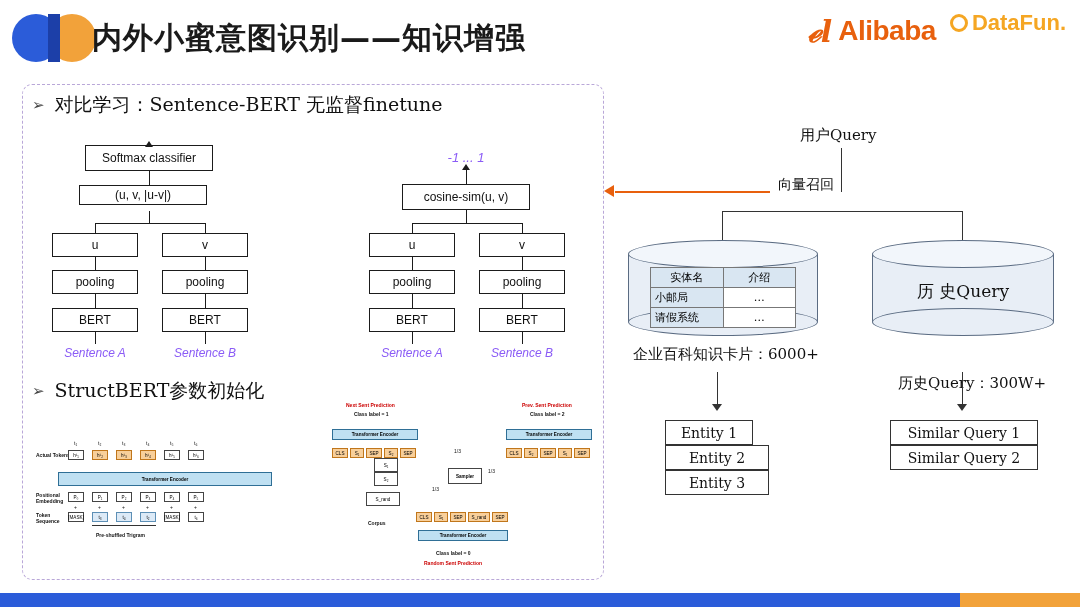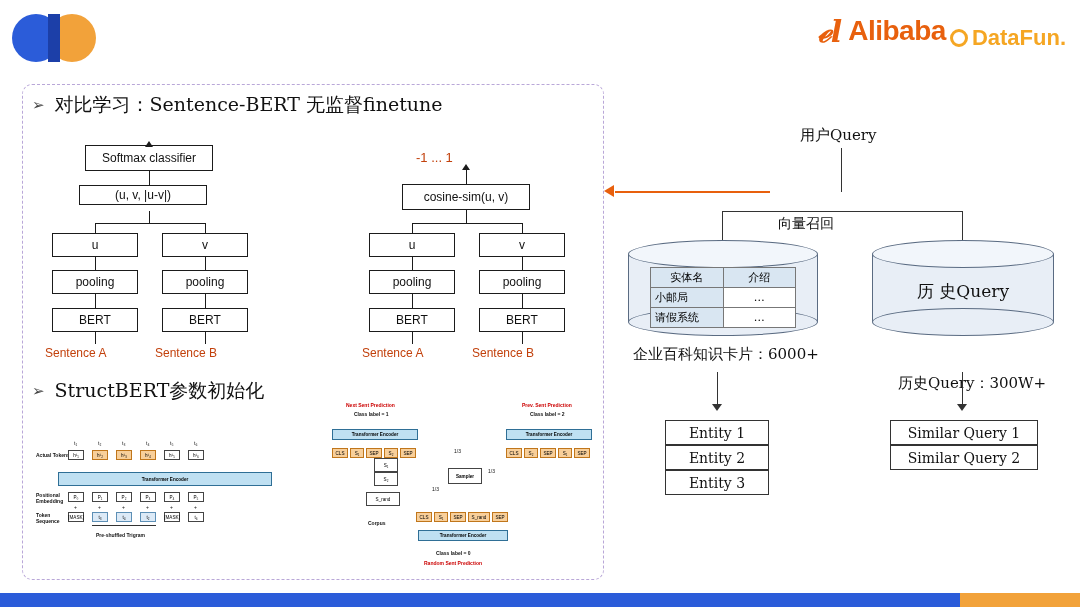--- a/index.html
+++ b/index.html
@@ -17,21 +17,21 @@
   .logo-mark .c1{position:absolute;left:0;top:0;width:48px;height:48px;border-radius:50%;background:#2b5cd9;}
   .logo-mark .c2{position:absolute;left:36px;top:0;width:48px;height:48px;border-radius:50%;background:#f2a23a;}
   .logo-mark .ov{position:absolute;left:36px;top:0;width:12px;height:48px;background:#1c3fa8;
       border-top-right-radius:0;}
   .title{
     position:absolute;left:92px;top:18px;
     font-size:30px;font-weight:bold;color:#1a1a1a;
     font-family:"DejaVu Sans","Liberation Sans",sans-serif;
     letter-spacing:1px;
   }
-  .brand{position:absolute;right:14px;top:10px;display:flex;align-items:flex-end;gap:4px;}
+  .brand{position:absolute;right:14px;top:10px;display:flex;align-items:flex-start;gap:14px;}
   .brand-ali{display:flex;align-items:center;gap:6px;color:#e8600d;}
   .ali-glyph{font-size:30px;font-family:"DejaVu Serif",serif;font-style:italic;font-weight:bold;}
   .ali-text{font-size:28px;font-weight:bold;letter-spacing:-0.5px;}
   .brand-df{display:flex;align-items:center;gap:4px;color:#f5a623;}
   .df-dot{width:18px;height:18px;border-radius:50%;border:3px solid #f5a623;box-sizing:border-box;}
   .df-text{font-size:22px;font-weight:bold;color:#f5a623;}
 
   
   .panel{
     position:absolute;left:22px;top:84px;width:580px;height:494px;
@@ -44,21 +44,21 @@
   }
   .arrowmark{color:#444;font-size:15px;}
 
   
   .sb{position:absolute;font-family:"Liberation Sans",sans-serif;}
   .box{
     position:absolute;border:1px solid #1b1b1b;background:#fff;
     display:flex;align-items:center;justify-content:center;
     font-size:12px;color:#111;box-sizing:border-box;
   }
-  .plain{position:absolute;font-size:12px;color:#c2410c;text-align:left;}
+  .plain{position:absolute;font-size:12px;color:#8b5cf6;text-align:center;font-style:italic;}
   .vline{position:absolute;background:#1b1b1b;width:1px;}
   .hline{position:absolute;background:#1b1b1b;height:1px;}
   .tri{position:absolute;width:0;height:0;border-left:4px solid transparent;border-right:4px solid transparent;border-bottom:6px solid #1b1b1b;}
 
   
   .sbert-fig{position:absolute;left:36px;top:424px;width:552px;height:148px;background:#fff;}
   .tiny{position:absolute;font-size:5px;color:#111;font-family:"Liberation Sans",sans-serif;white-space:nowrap;}
   .tiny.b{font-weight:bold;}
   .tbox{position:absolute;box-sizing:border-box;border:0.6px solid #444;display:flex;align-items:center;justify-content:center;font-size:4.6px;white-space:nowrap;}
   .tenc{background:#bfe0f2;border:0.6px solid #2f6f96;}
@@ -96,20 +96,21 @@
 </head>
 <body>
 
 <div class="slide">
 
   <div class="logo-mark">
     <div class="c1"></div>
     <div class="c2"></div>
     <div class="ov"></div>
   </div>
+  <div class="title">内外小蜜意图识别——知识增强</div>
 
   <div class="brand">
     <div class="brand-ali">
       <span class="ali-glyph">ℯl</span>
       <span class="ali-text">Alibaba</span>
     </div>
     <div class="brand-df">
       <span class="df-dot"></span>
       <span class="df-text">DataFun.</span>
     </div>
@@ -283,21 +284,21 @@
     <div class="tbox torange" style="left:488px;top:24px;width:14px;height:10px;">S₂</div>
     <div class="tbox torange" style="left:504px;top:24px;width:16px;height:10px;">SEP</div>
     <div class="tbox torange" style="left:522px;top:24px;width:14px;height:10px;">S₁</div>
     <div class="tbox torange" style="left:538px;top:24px;width:16px;height:10px;">SEP</div>
   </div>
 
   <div class="rlabel" style="left:800px;top:126px;">用户Query</div>
 
   <div class="conn" style="left:841px;top:148px;width:1px;height:44px;"></div>
 
-  <div class="rlabel" style="left:778px;top:176px;font-size:14px;margin-top:39px;">向量召回</div>
+  <div class="rlabel" style="left:778px;top:176px;font-size:14px;">向量召回</div>
   <div class="orange-line" style="left:615px;top:191px;width:155px;"></div>
   <div class="orange-arrow" style="left:604px;top:185px;"></div>
 
   <div class="conn" style="left:722px;top:211px;width:240px;height:1px;"></div>
   <div class="conn" style="left:722px;top:211px;width:1px;height:32px;"></div>
   <div class="conn" style="left:962px;top:211px;width:1px;height:32px;"></div>
   <div class="dn-arrow" style="left:717px;top:240px;"></div>
   <div class="dn-arrow" style="left:957px;top:240px;"></div>
 
   <div class="cyl" style="left:628px;top:240px;width:190px;height:96px;">
@@ -330,21 +331,21 @@
   <div class="rlabel" style="left:872px;top:280px;width:182px;text-align:center;font-size:17px;">历 史Query</div>
 
   <div class="rlabel" style="left:633px;top:345px;">企业百科知识卡片：6000+</div>
   <div class="rlabel" style="left:898px;top:345px;margin-top:29px;">历史Query：300W+</div>
 
   <div class="conn" style="left:717px;top:372px;width:1px;height:34px;"></div>
   <div class="dn-arrow" style="left:712px;top:404px;"></div>
   <div class="conn" style="left:962px;top:372px;width:1px;height:34px;"></div>
   <div class="dn-arrow" style="left:957px;top:404px;"></div>
 
-  <div class="listbox" style="left:665px;top:420px;width:104px;height:25px;">Entity 1</div>
+  <div class="listbox" style="left:665px;top:420px;width:88px;height:25px;">Entity 1</div>
   <div class="listbox" style="left:665px;top:445px;width:104px;height:25px;">Entity 2</div>
   <div class="listbox" style="left:665px;top:470px;width:104px;height:25px;">Entity 3</div>
 
   <div class="listbox" style="left:890px;top:420px;width:148px;height:25px;">Similar Query 1</div>
   <div class="listbox" style="left:890px;top:445px;width:148px;height:25px;">Similar Query 2</div>
 
   <div class="bottombar">
     <div class="o"></div>
   </div>
 </div>

